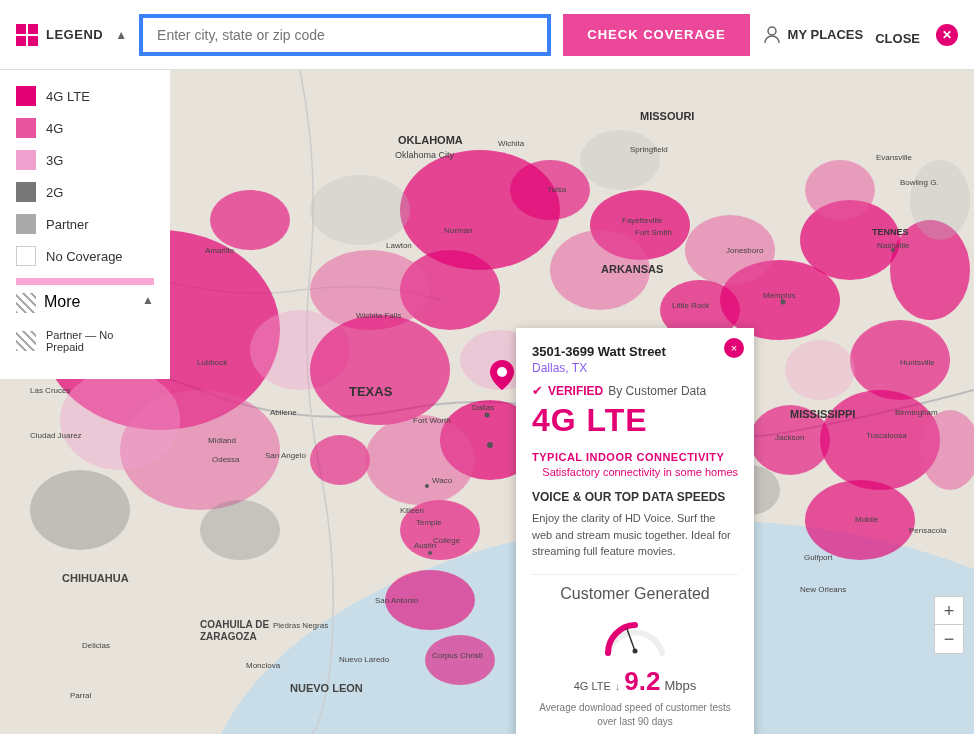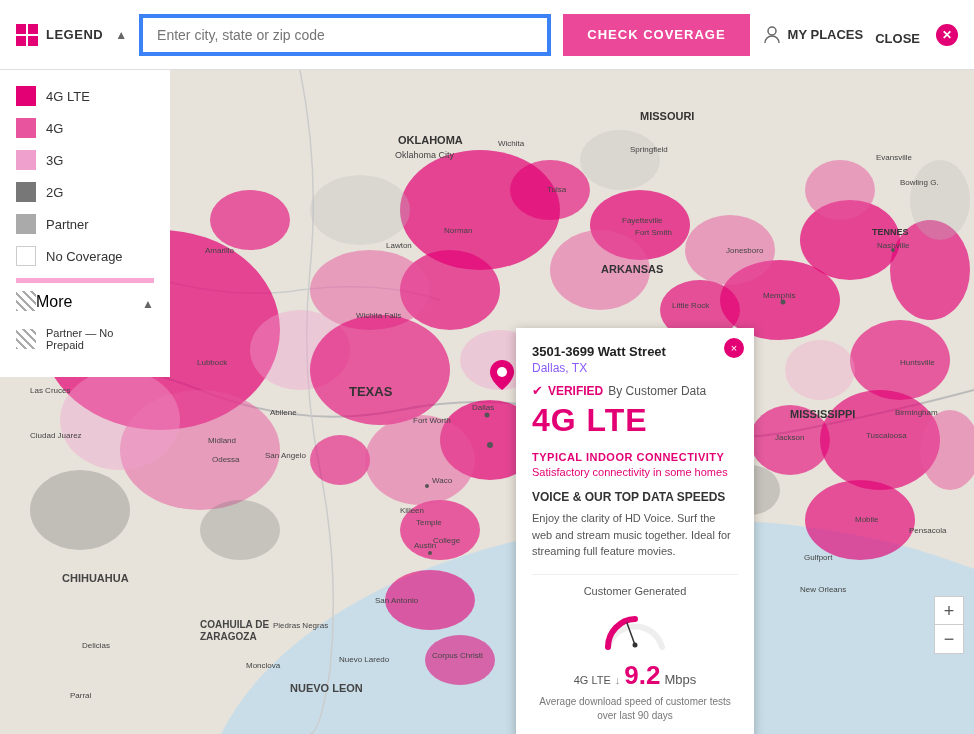--- a/index.html
+++ b/index.html
@@ -148,24 +148,25 @@
       font-size: 13px;
       color: #333;
     }
 
     #legend-more-section {
       margin-top: 8px;
     }
 
     #legend-more-btn {
       display: flex;
-      align-items: flex-end;
+      align-items: flex-start;
+      gap: 8px;
       cursor: pointer;
       padding: 8px 0;
-      border-top: 5px solid #f9a8d4;
+      border-top: 7px solid #f9a8d4;
     }
 
     .more-swatch {
       width: 20px;
       height: 20px;
       background: repeating-linear-gradient(
         45deg,
         #aaa,
         #aaa 2px,
         white 2px,
@@ -269,20 +270,21 @@
       font-size: 11px;
       letter-spacing: 0.5px;
       text-transform: uppercase;
       margin-bottom: 3px;
     }
 
     #popup-indoor-desc {
       color: #e20074;
       font-size: 11px;
       margin-bottom: 12px;
+      text-align: right;
     }
 
     #popup-voice-title {
       font-weight: bold;
       font-size: 12px;
       color: #333;
       text-transform: uppercase;
       margin-bottom: 6px;
     }
 
@@ -305,21 +307,21 @@
       font-size: 12px;
       font-weight: bold;
       letter-spacing: 0.5px;
       text-transform: uppercase;
       margin-bottom: 2px;
     }
 
     #popup-speed-subtitle {
       text-align: center;
       color: #555;
-      font-size: 11px;
+      font-size: 16px;
       margin-bottom: 10px;
     }
 
     #gauge-container {
       display: flex;
       justify-content: center;
       margin-bottom: 8px;
     }
 
     #gauge-svg {

